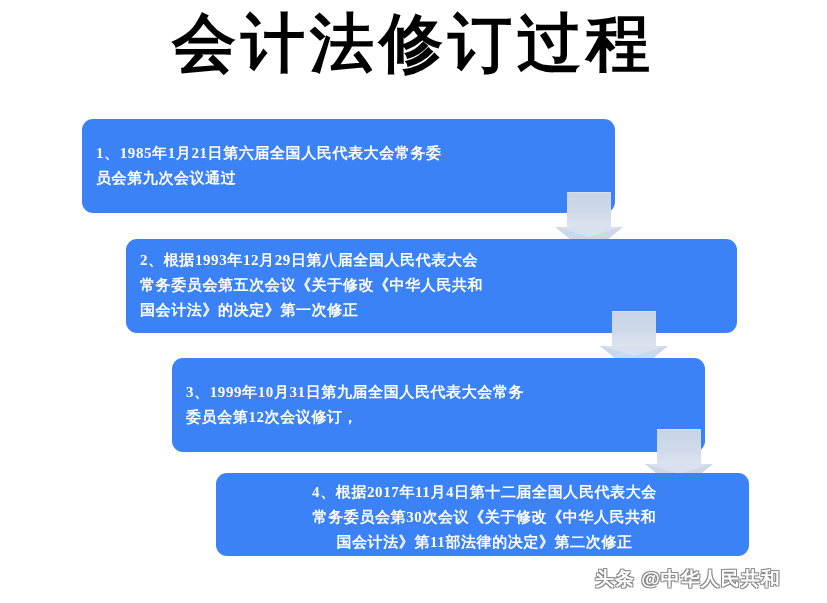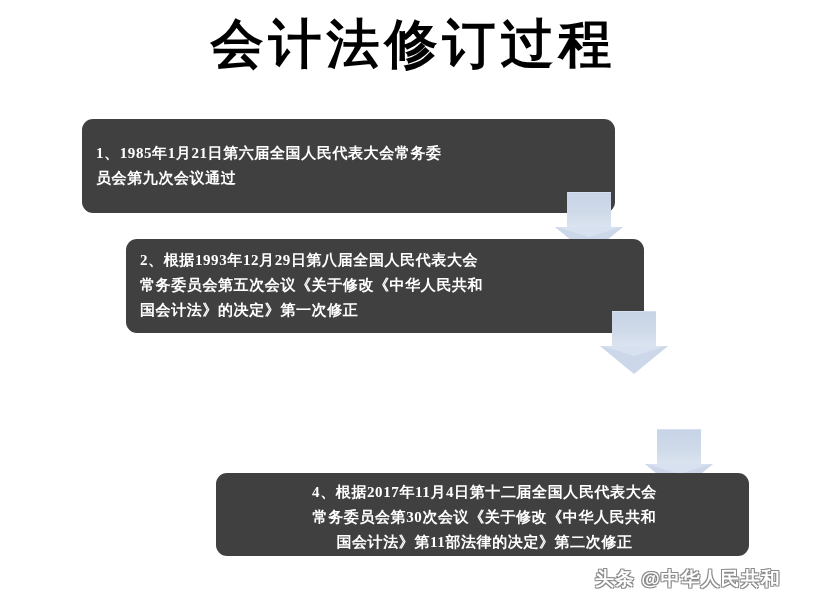--- a/index.html
+++ b/index.html
@@ -26,53 +26,53 @@
   }
 
   
   #slide-title {
     position: absolute;
     left: 0;
     top: 12px;
     width: 827px;
     text-align: center;
     font-family: "Liberation Serif", "DejaVu Serif", serif;
-    font-size: 53px;
+    font-size: 64px;
     line-height: 64px;
     font-weight: 700;
     letter-spacing: 5px;
     color: #000000;
     white-space: nowrap;
   }
 
   
   .step-box {
     position: absolute;
-    background: #404040;
+    background: #3b82f6;
     border-radius: 11px;
     box-sizing: border-box;
     color: #ffffff;
   }
   .step-text {
     position: absolute;
     left: 14px;
     right: 10px;
     font-family: "Liberation Serif", "DejaVu Serif", serif;
     font-size: 15px;
     font-weight: 700;
     line-height: 25px;
     letter-spacing: 0.6px;
     color: #ffffff;
     white-space: pre-line;
   }
 
   #box-1 { left: 82px;  top: 119px; width: 533px; height: 94px; }
   #box-1 .step-text { top: 22px; }
 
-  #box-2 { left: 126px; top: 239px; width: 518px; height: 94px; }
+  #box-2 { left: 126px; top: 239px; width: 611px; height: 94px; }
   #box-2 .step-text { top: 9px; }
 
   #box-3 { left: 172px; top: 358px; width: 533px; height: 94px; }
   #box-3 .step-text { top: 22px; }
 
   #box-4 { left: 216px; top: 473px; width: 533px; height: 83px; }
   #box-4 .step-text { top: 7px; text-align: center; }
 
   
   .down-arrow {
@@ -157,20 +157,24 @@
 常务委员会第五次会议《关于修改《中华人民共和
 国会计法》的决定》第一次修正</div>
   </div>
 
   <div class="down-arrow" id="arrow-2">
     <div class="arrow-shaft"></div>
     <div class="arrow-head"></div>
     <div class="arrow-head-hi"></div>
   </div>
 
+  <div class="step-box" id="box-3">
+    <div class="step-text">3、1999年10月31日第九届全国人民代表大会常务
+委员会第12次会议修订，</div>
+  </div>
 
   <div class="down-arrow" id="arrow-3">
     <div class="arrow-shaft"></div>
     <div class="arrow-head"></div>
     <div class="arrow-head-hi"></div>
   </div>
 
   <div class="step-box" id="box-4">
     <div class="step-text">4、根据2017年11月4日第十二届全国人民代表大会
 常务委员会第30次会议《关于修改《中华人民共和

